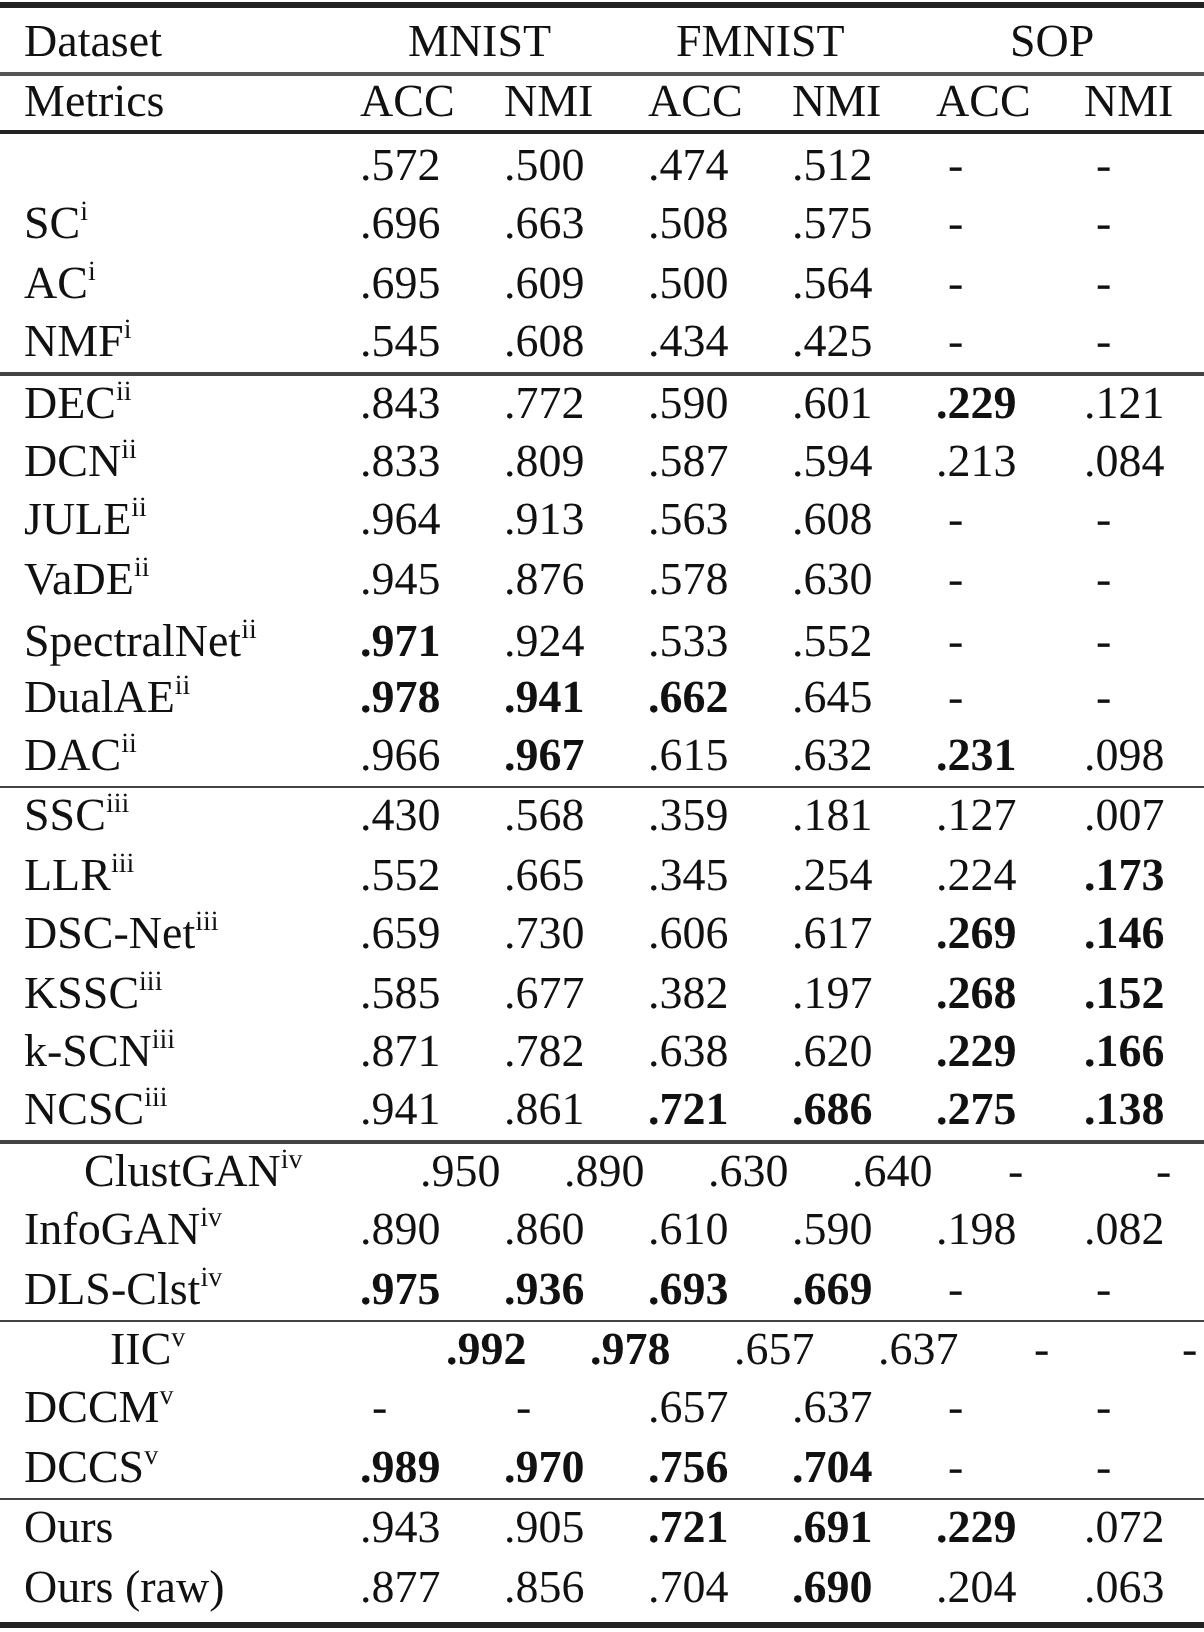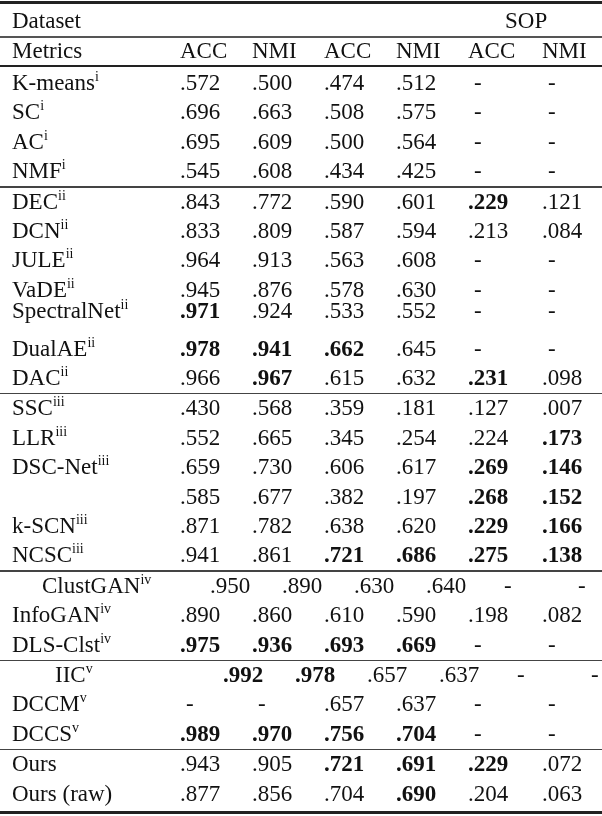--- a/index.html
+++ b/index.html
@@ -17,38 +17,39 @@
   sup { font-size: 14px; vertical-align: 9px; line-height: 0; }
 </style>
 </head>
 <body>
 
 <div id="tbl">
   <div class="rule" style="top:1px;height:3px;"></div>
 
   <div class="row" style="top:6px;">
     <span class="h1" style="left:12px;">Dataset</span>
+    <span class="h1" style="left:204px;">MNIST</span>
+    <span class="h1" style="left:338px;">FMNIST</span>
     <span class="h1" style="left:505px;">SOP</span>
   </div>
   <div class="rule" style="top:36px;height:1.5px;background:#555;"></div>
 
   <div class="row" style="top:36px;">
     <span class="cell c0">Metrics</span>
     <span class="cell c1">ACC</span>
     <span class="cell c2">NMI</span>
     <span class="cell c3">ACC</span>
     <span class="cell c4">NMI</span>
     <span class="cell c5">ACC</span>
     <span class="cell c6">NMI</span>
   </div>
   <div class="rule" style="top:65px;height:2px;"></div>
 
   <div id="body-rows">
       <div class="row" style="top: 68px;">
-        <span class="cell c0"><span>K-means</span><sup>i</sup></span>
         <span class="cell c1">.572</span>
         <span class="cell c2">.500</span>
         <span class="cell c3">.474</span>
         <span class="cell c4">.512</span>
         <span class="cell c5" style="padding-left: 6px;">-</span>
         <span class="cell c6" style="padding-left: 6px;">-</span>
       </div>
       <div class="row" style="top: 97.4px;">
         <span class="cell c0"><span>SC</span><sup>i</sup></span>
         <span class="cell c1">.696</span>
@@ -106,21 +107,21 @@
       </div>
       <div class="row" style="top: 274.8px;">
         <span class="cell c0"><span>VaDE</span><sup>ii</sup></span>
         <span class="cell c1">.945</span>
         <span class="cell c2">.876</span>
         <span class="cell c3">.578</span>
         <span class="cell c4">.630</span>
         <span class="cell c5" style="padding-left: 6px;">-</span>
         <span class="cell c6" style="padding-left: 6px;">-</span>
       </div>
-      <div class="row" style="top: 296px; padding-left: 24px;">
+      <div class="row" style="top: 306px; padding-left: 24px;">
         <span class="cell c0"><span>SpectralNet</span><sup>ii</sup></span>
         <span class="cell c1 b">.971</span>
         <span class="cell c2">.924</span>
         <span class="cell c3">.533</span>
         <span class="cell c4">.552</span>
         <span class="cell c5" style="padding-left: 6px;">-</span>
         <span class="cell c6" style="padding-left: 6px;">-</span>
       </div>
       <div class="row" style="top: 333.6px;">
         <span class="cell c0"><span>DualAE</span><sup>ii</sup></span>
@@ -162,20 +163,21 @@
       <div class="row" style="top: 452.2px;">
         <span class="cell c0"><span>DSC-Net</span><sup>iii</sup></span>
         <span class="cell c1">.659</span>
         <span class="cell c2">.730</span>
         <span class="cell c3">.606</span>
         <span class="cell c4">.617</span>
         <span class="cell c5 b">.269</span>
         <span class="cell c6 b">.146</span>
       </div>
       <div class="row" style="top: 481.6px;">
+        <span class="cell c0"><span>KSSC</span><sup>iii</sup></span>
         <span class="cell c1">.585</span>
         <span class="cell c2">.677</span>
         <span class="cell c3">.382</span>
         <span class="cell c4">.197</span>
         <span class="cell c5 b">.268</span>
         <span class="cell c6 b">.152</span>
       </div>
       <div class="row" style="top: 511px;">
         <span class="cell c0"><span>k-SCN</span><sup>iii</sup></span>
         <span class="cell c1">.871</span>

